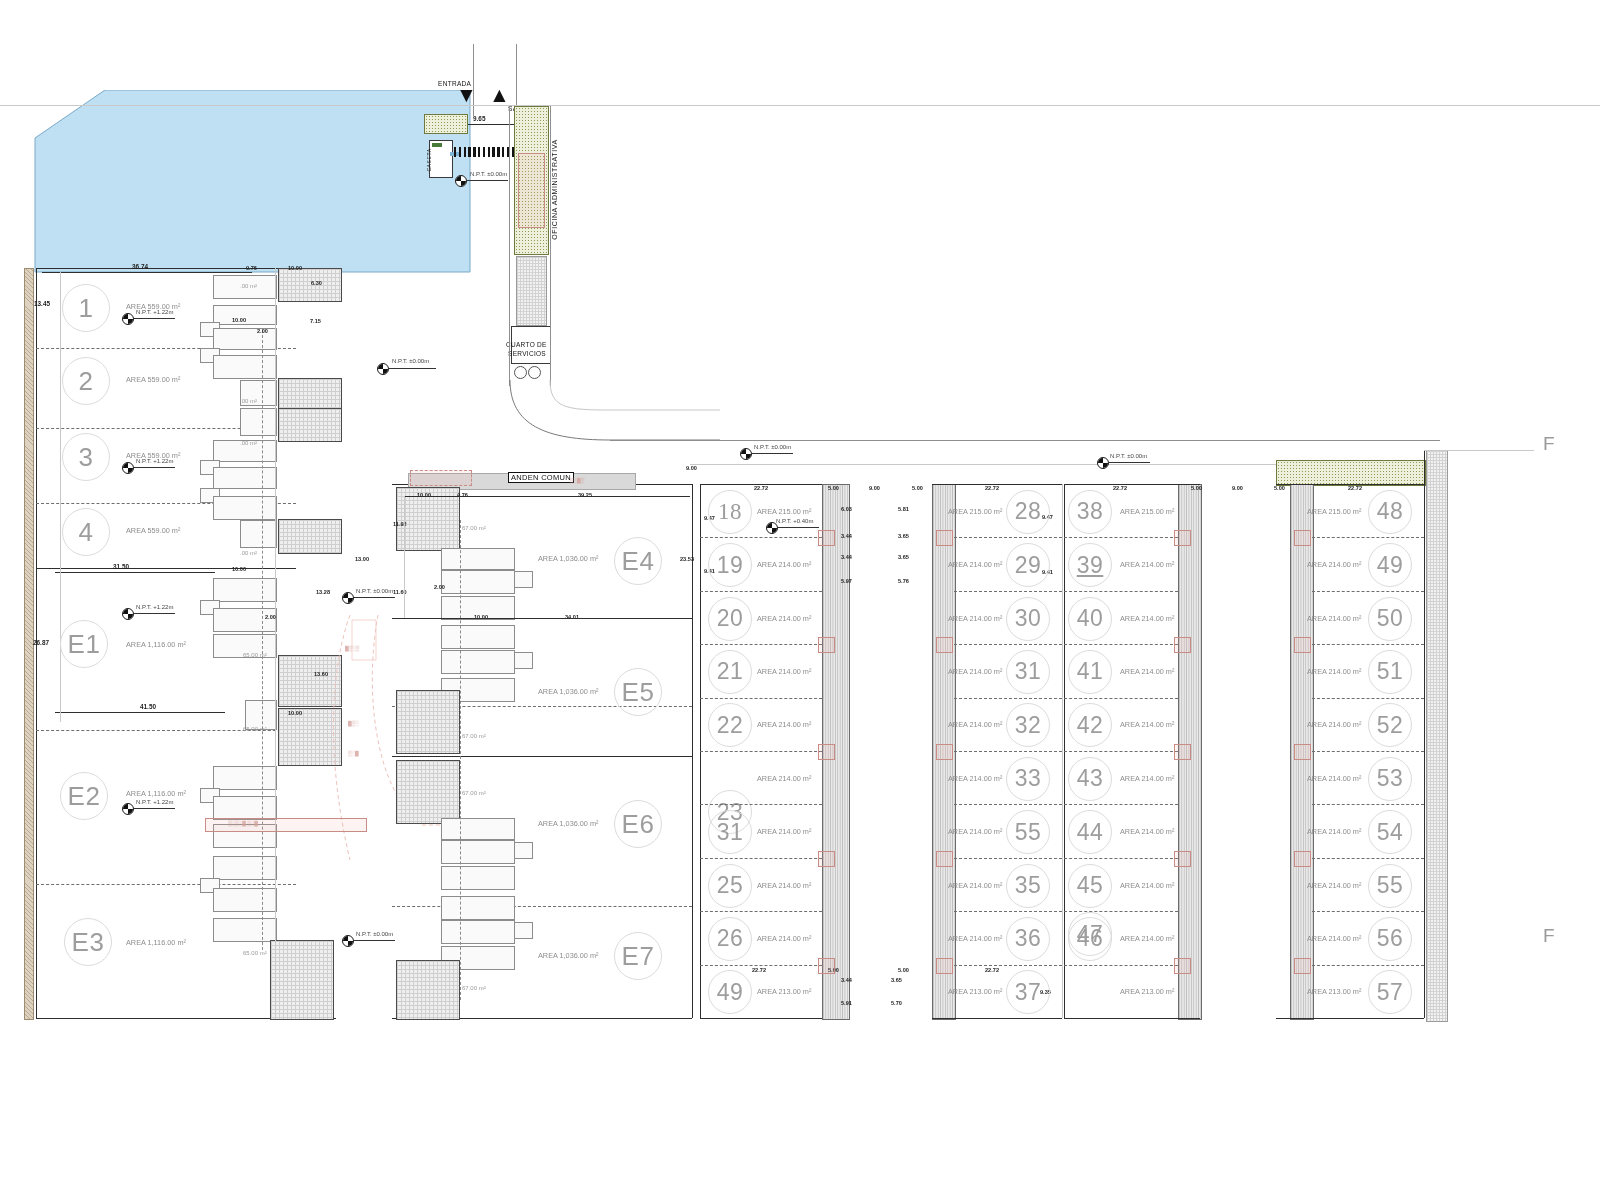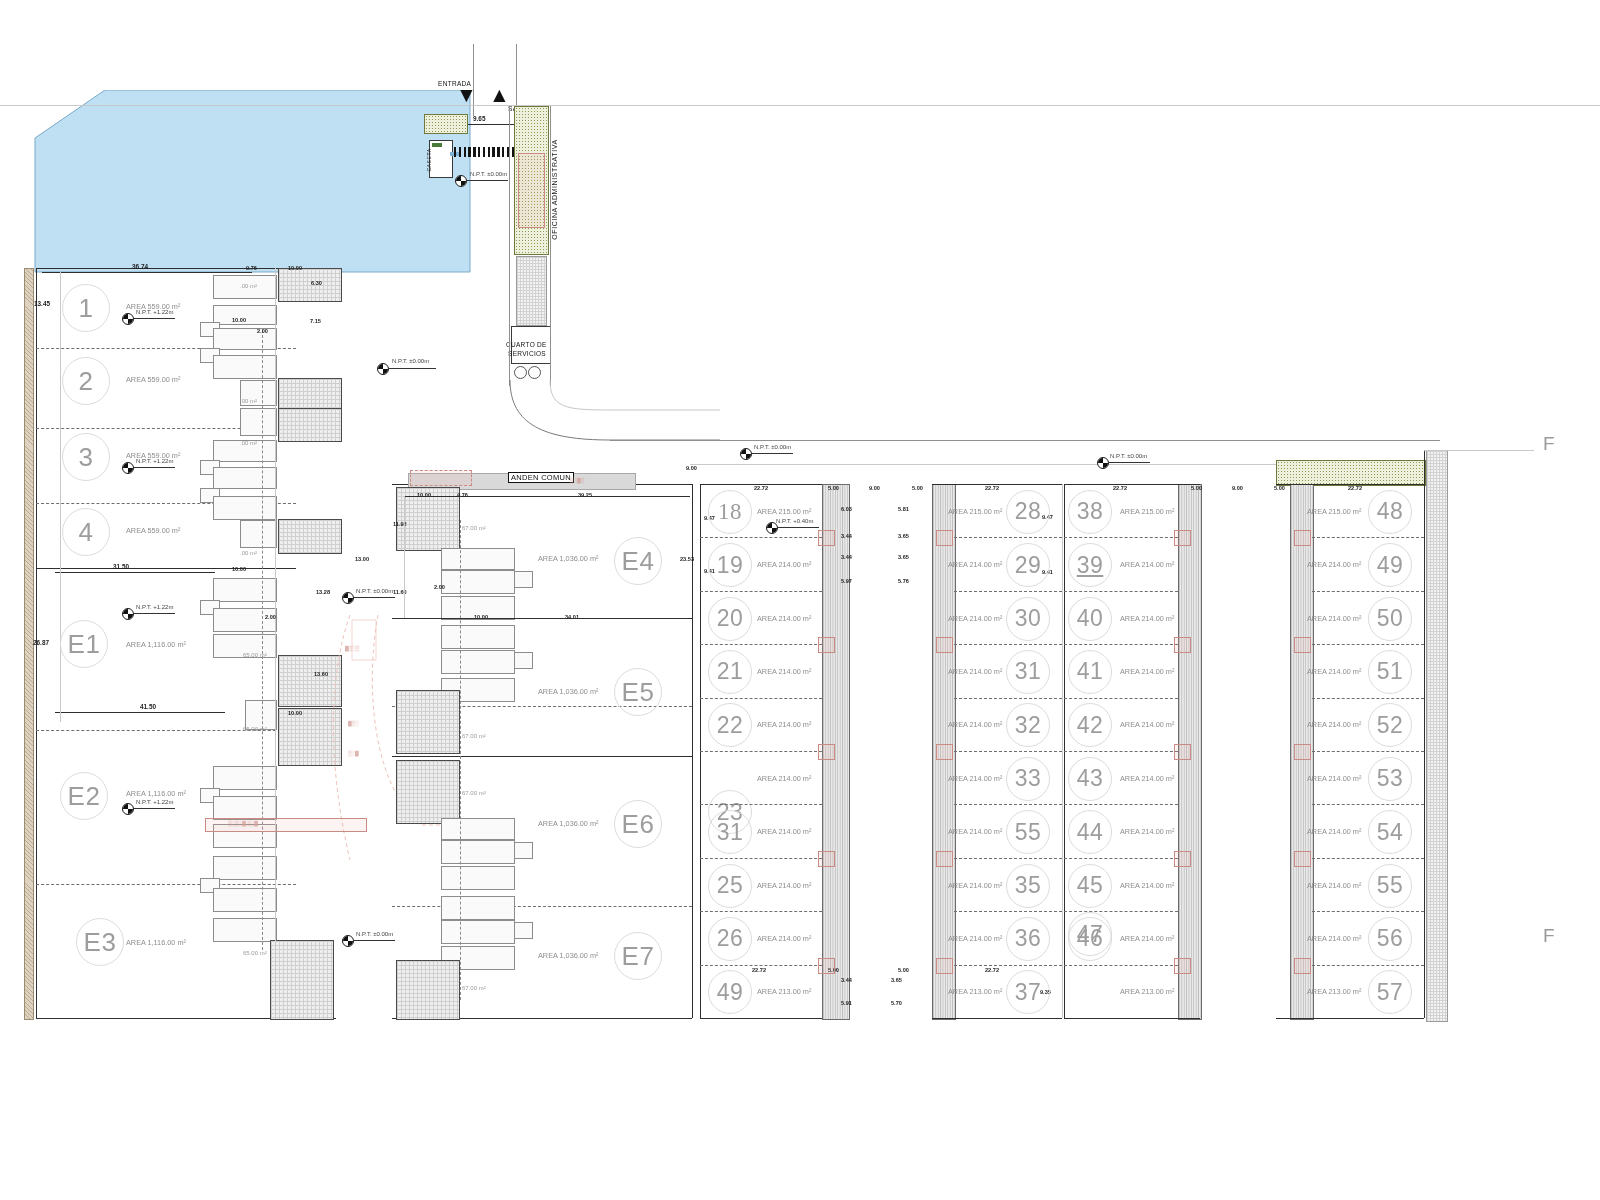--- a/index.html
+++ b/index.html
@@ -200,21 +200,21 @@
   <div class="levelsym" style="left:122px;top:608px;"></div>
   <div class="levelline" style="left:133px;top:613px;width:42px;"></div>
   <div class="npt" style="left:136px;top:604px;">N.P.T. +1.22m</div>
 
   <div class="lotcircle big" style="left:60px;top:772px;">E2</div>
   <div class="areatxt" style="left:126px;top:789px;">AREA 1,116.00 m²</div>
   <div class="levelsym" style="left:122px;top:803px;"></div>
   <div class="levelline" style="left:133px;top:808px;width:42px;"></div>
   <div class="npt" style="left:136px;top:799px;">N.P.T. +1.22m</div>
 
-  <div class="lotcircle big" style="left:76px;top:918px;">E3</div>
+  <div class="lotcircle big" style="left:64px;top:918px;">E3</div>
   <div class="areatxt" style="left:126px;top:938px;">AREA 1,116.00 m²</div>
 
   <div class="warehouse" style="left:213px;top:275px;width:62px;height:22px;"></div>
   <div class="roofhatch" style="left:278px;top:268px;width:62px;height:32px;"></div>
   <div class="warehouse" style="left:213px;top:305px;width:62px;height:18px;"></div>
   <div class="warehouse" style="left:200px;top:322px;width:18px;height:13px;"></div>
   <div class="warehouse" style="left:213px;top:328px;width:62px;height:20px;"></div>
   <div class="warehouse" style="left:200px;top:348px;width:18px;height:13px;"></div>
   <div class="warehouse" style="left:213px;top:355px;width:62px;height:22px;"></div>
   <div class="warehouse" style="left:240px;top:380px;width:35px;height:24px;"></div>

